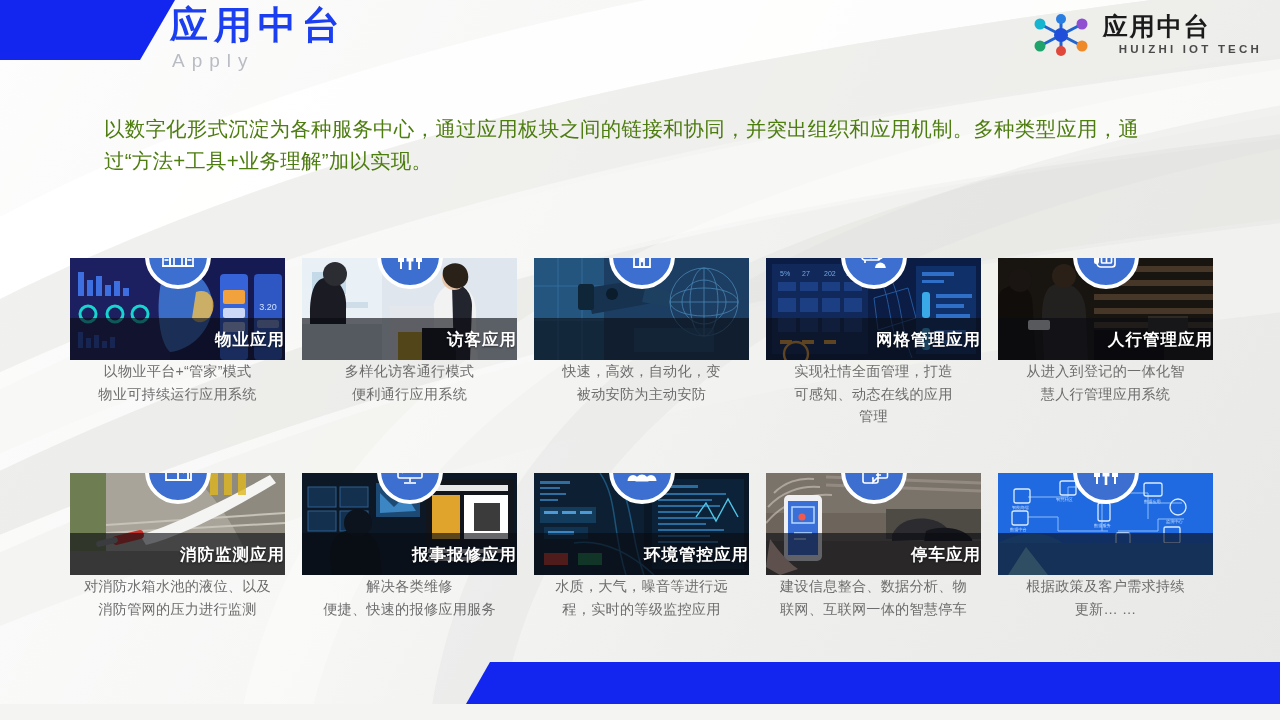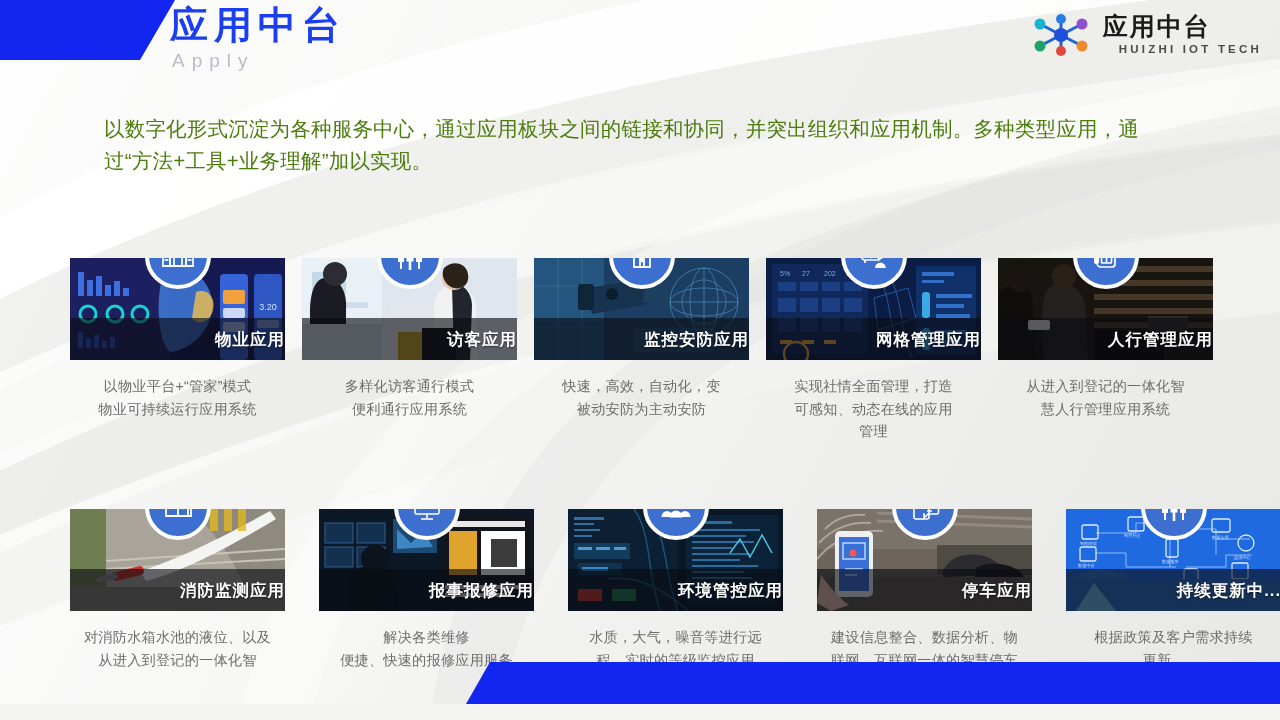--- a/index.html
+++ b/index.html
@@ -32,37 +32,37 @@
   .logo-en{font-size:11.5px;color:#4a4a4a;letter-spacing:3.2px;margin-top:5px;white-space:nowrap;
     font-family:Liberation Sans, sans-serif;font-weight:600;margin-left:16px;}
 
   
   .intro{position:absolute;left:104px;top:113px;width:1070px;
     font-size:20.5px;line-height:1.55;color:#4d7c0f;letter-spacing:.2px;}
 
   
   .row{position:absolute;left:70px;width:1142px;display:flex;gap:17px;}
   .row1{top:258px;}
-  .row2{top:509px;gap:34px;}
+  .row2{top:473px;}
   .card{width:215px;position:relative;}
 
   .thumb{position:relative;width:215px;height:102px;overflow:hidden;background:#a16207;}
   .thumb .art{position:absolute;inset:0;}
   .thumb .band{position:absolute;left:0;right:0;bottom:0;height:42px;
     background:rgba(10,12,18,.62);}
   .thumb .cap{position:absolute;left:0;right:0;bottom:9px;text-align:right;
     color:#fff;font-size:16.5px;font-weight:700;letter-spacing:1px;
     text-shadow:0 1px 2px rgba(0,0,0,.55);}
   .badge{position:absolute;left:50%;top:-35px;transform:translateX(-50%);
     width:66px;height:66px;border-radius:50%;
     background:#3c6fd0;border:4px solid #fff;
     box-sizing:border-box;
     display:flex;align-items:center;justify-content:center;z-index:5;}
   .badge svg{width:34px;height:34px;}
-  .desc{margin-top:15px;text-align:center;font-size:14.2px;line-height:1.6;
+  .desc{text-align:center;font-size:14.2px;line-height:1.6;
     color:#6d6d6d;letter-spacing:.2px;}
 
   
   .btm{position:absolute;left:0;bottom:0;width:1280px;height:42px;}
 </style>
 </head>
 <body>
 
 <div id="stage">
 
@@ -234,21 +234,20 @@
             <circle cx="170" cy="44" r="34"></circle>
               <circle cx="170" cy="44" r="22"></circle>
             <ellipse cx="170" cy="44" rx="34" ry="14"></ellipse>
               <ellipse cx="170" cy="44" rx="14" ry="34"></ellipse>
             <line x1="136" y1="44" x2="204" y2="44"></line>
               <line x1="170" y1="10" x2="170" y2="78"></line>
           </g>
           <rect x="100" y="70" width="80" height="24" fill="#2a5c88" opacity=".5"></rect>
         </svg>
         <div class="band"></div>
-        <div class="cap">监控安防应用</div>
         <div class="badge">
           <svg viewBox="0 0 34 34" fill="none" stroke="#fff" stroke-width="1.8">
             <path d="M6 15 L17 6 L28 15"></path>
             <path d="M9 15 L9 28 L25 28 L25 15"></path>
             <path d="M15 28 L15 20 L19 20 L19 28"></path>
             <circle cx="17" cy="22" r="1.4" fill="#fff" stroke="none"></circle>
           </svg>
         </div>
       </div>
       <div class="desc" style="white-space:pre-line">快速，高效，自动化，变
@@ -391,21 +390,21 @@
         <div class="cap">消防监测应用</div>
         <div class="badge">
           <svg viewBox="0 0 34 34" fill="none" stroke="#fff" stroke-width="1.8">
             <path d="M5 19 L11 11 L17 19 L17 26 L5 26 Z"></path>
             <path d="M17 19 L22 11 L27 19 L27 26"></path>
             <path d="M22 19 L26 13 L30 19 L30 26 L17 26"></path>
           </svg>
         </div>
       </div>
       <div class="desc" style="white-space:pre-line">对消防水箱水池的液位、以及
-从进入到登记的一体化智</div>
+消防管网的压力进行监测</div>
     </div>
 
     <div class="card">
       <div class="thumb">
         <svg class="art" viewBox="0 0 215 102" preserveAspectRatio="none">
           <rect width="215" height="102" fill="#0d1826"></rect>
           <g fill="#13314f" stroke="#2e5f90" stroke-width="1">
             <rect x="6" y="14" width="28" height="20"></rect>
               <rect x="38" y="14" width="28" height="20"></rect>
             <rect x="6" y="38" width="28" height="20"></rect>
@@ -572,21 +571,20 @@
             <text x="58" y="28">智慧社区</text>
               <text x="96" y="54">数据服务</text>
             <text x="146" y="30">数据应用</text>
               <text x="168" y="50">监测中心</text>
           </g>
           <path d="M0,70 C40,50 70,62 90,102 L0,102 Z" fill="#2c7fd8" opacity=".9"></path>
           <rect x="0" y="70" width="215" height="32" fill="#2a6fc8"></rect>
           <path d="M10,102 L28,74 L50,102 Z" fill="#7fd0ee" opacity=".8"></path>
         </svg>
         <div class="band"></div>
-        <div class="cap">持续更新中...</div>
         <div class="badge">
           <svg viewBox="0 0 34 34" fill="#fff">
             <g>
                 <circle cx="8" cy="9" r="3"></circle>
                 <path d="M5 13 h6 v10 h-2 v7 h-2 v-7 h-2 z"></path>
               </g>
             <g>
                 <circle cx="17" cy="7" r="3.4"></circle>
                 <path d="M13.5 11.5 h7 v11 h-2.2 v8.5 h-2.6 v-8.5 h-2.2 z"></path>
               </g>

